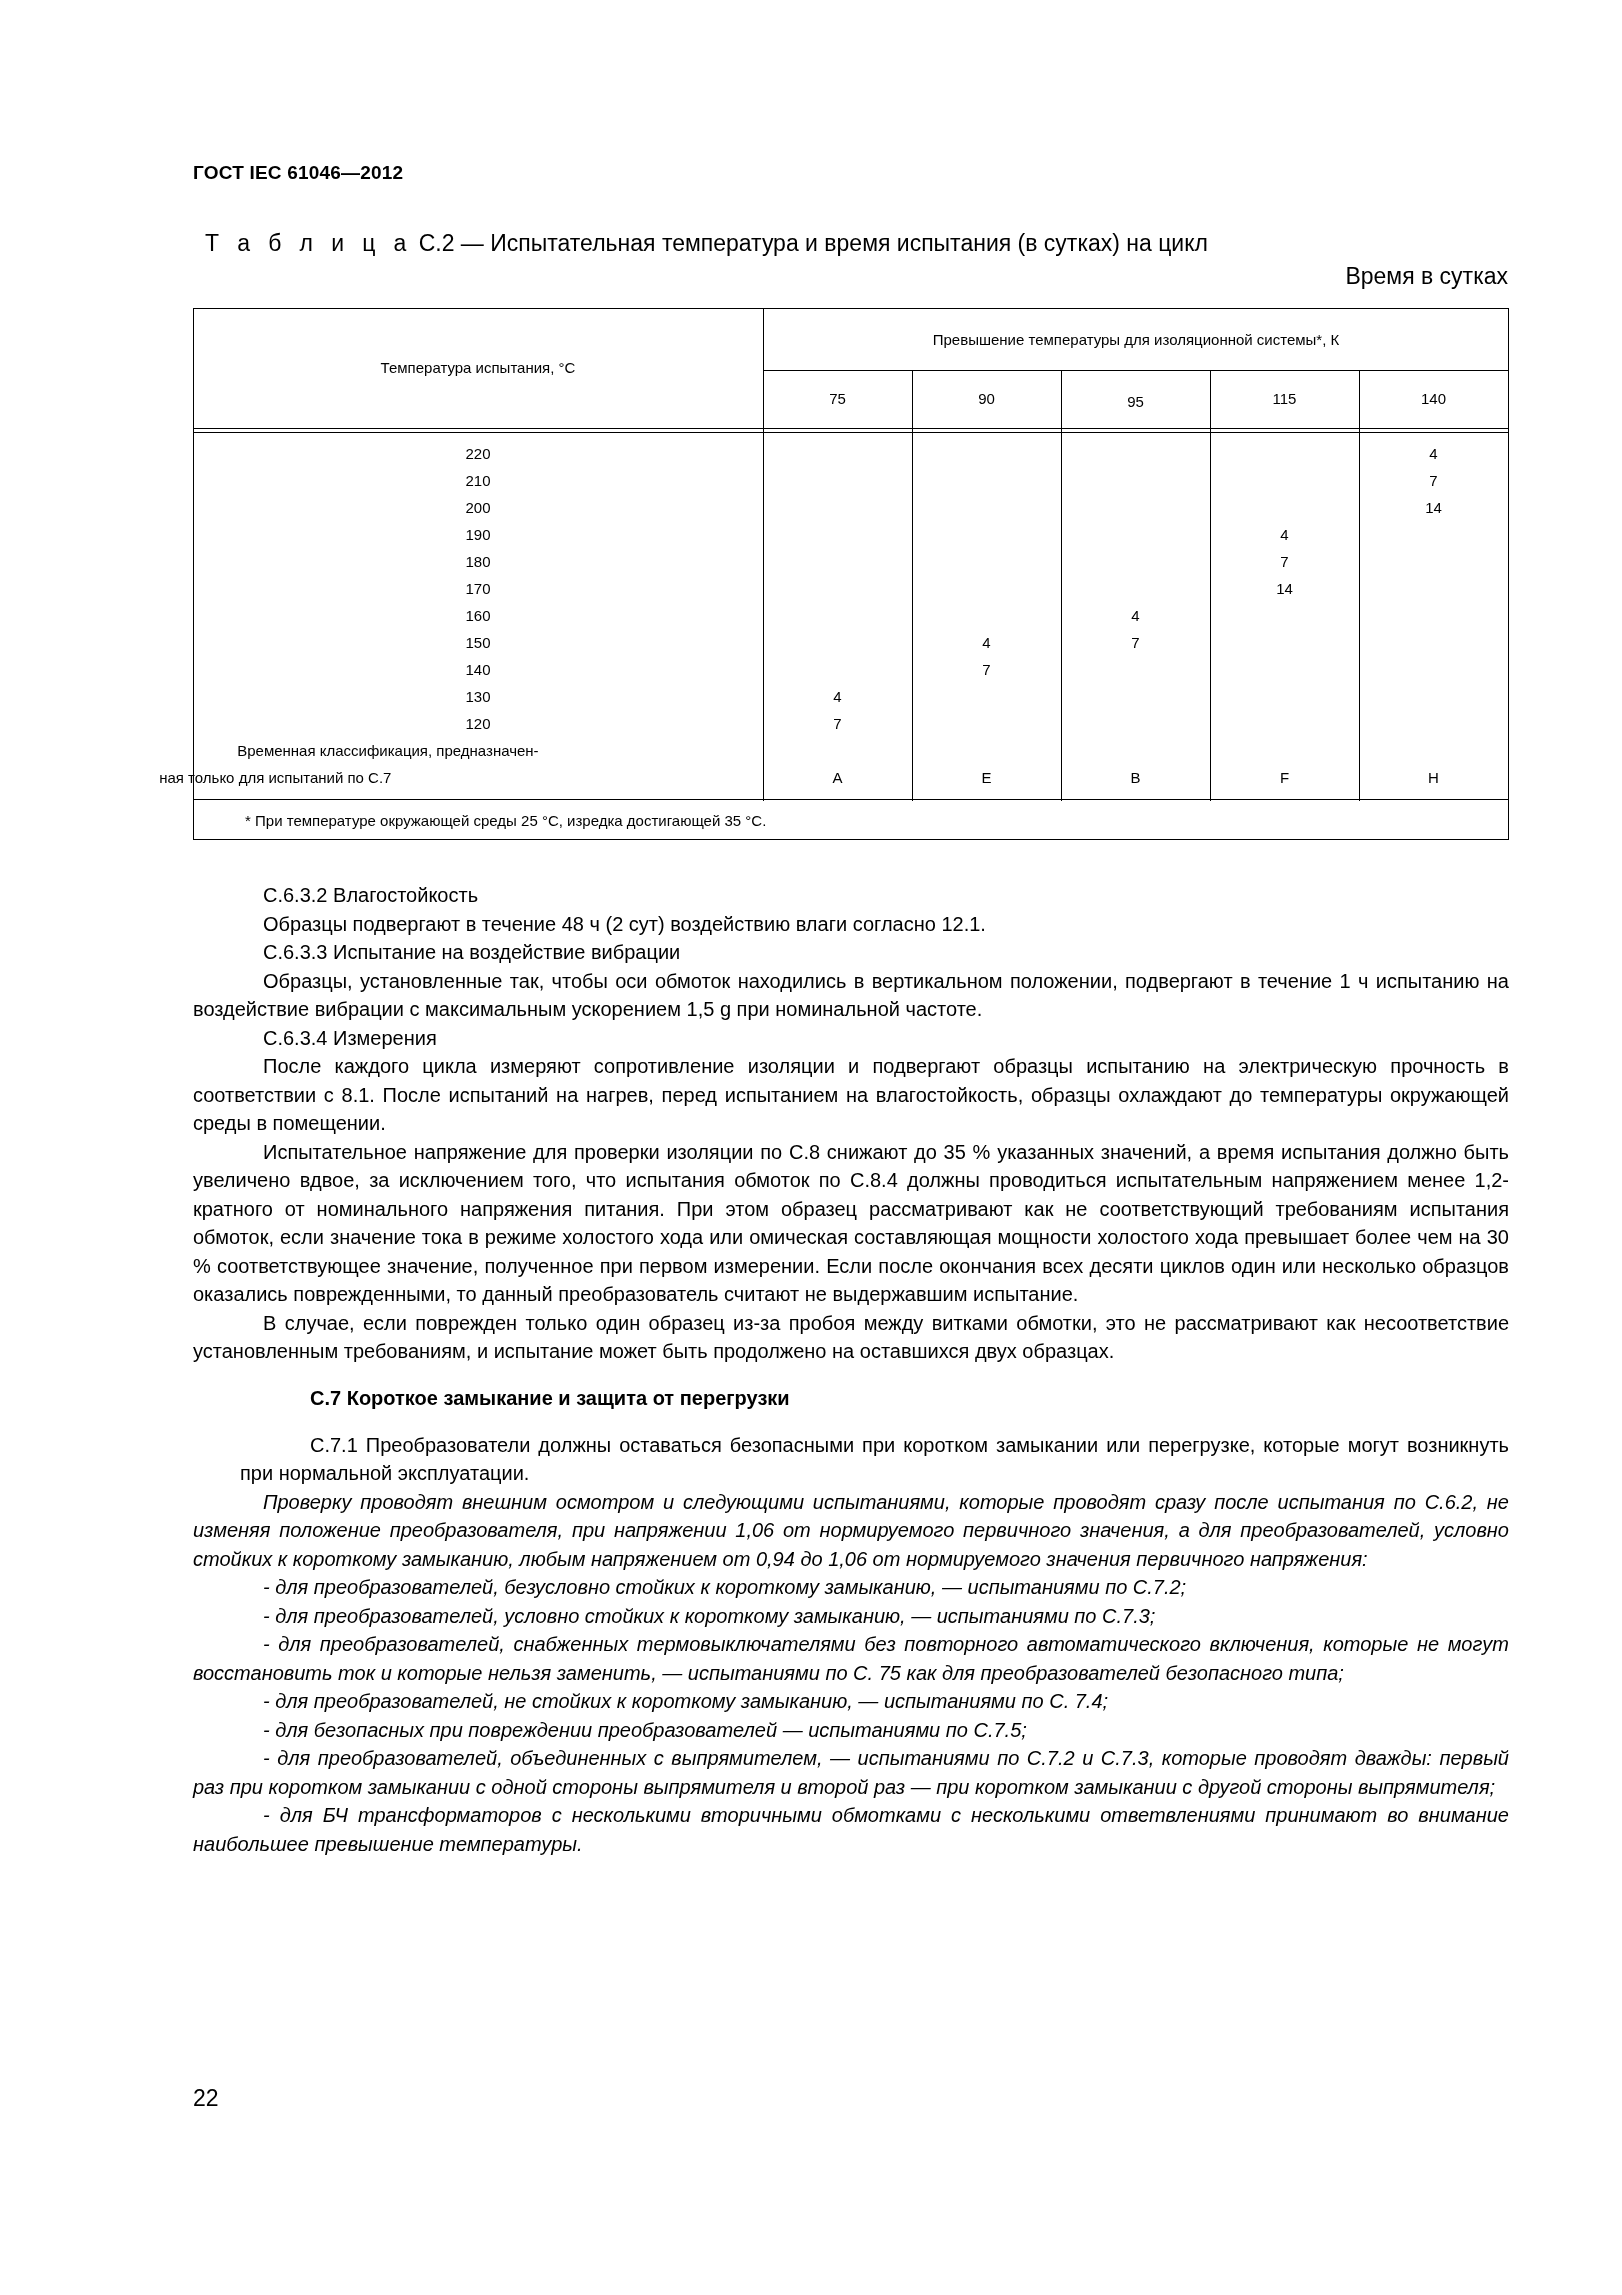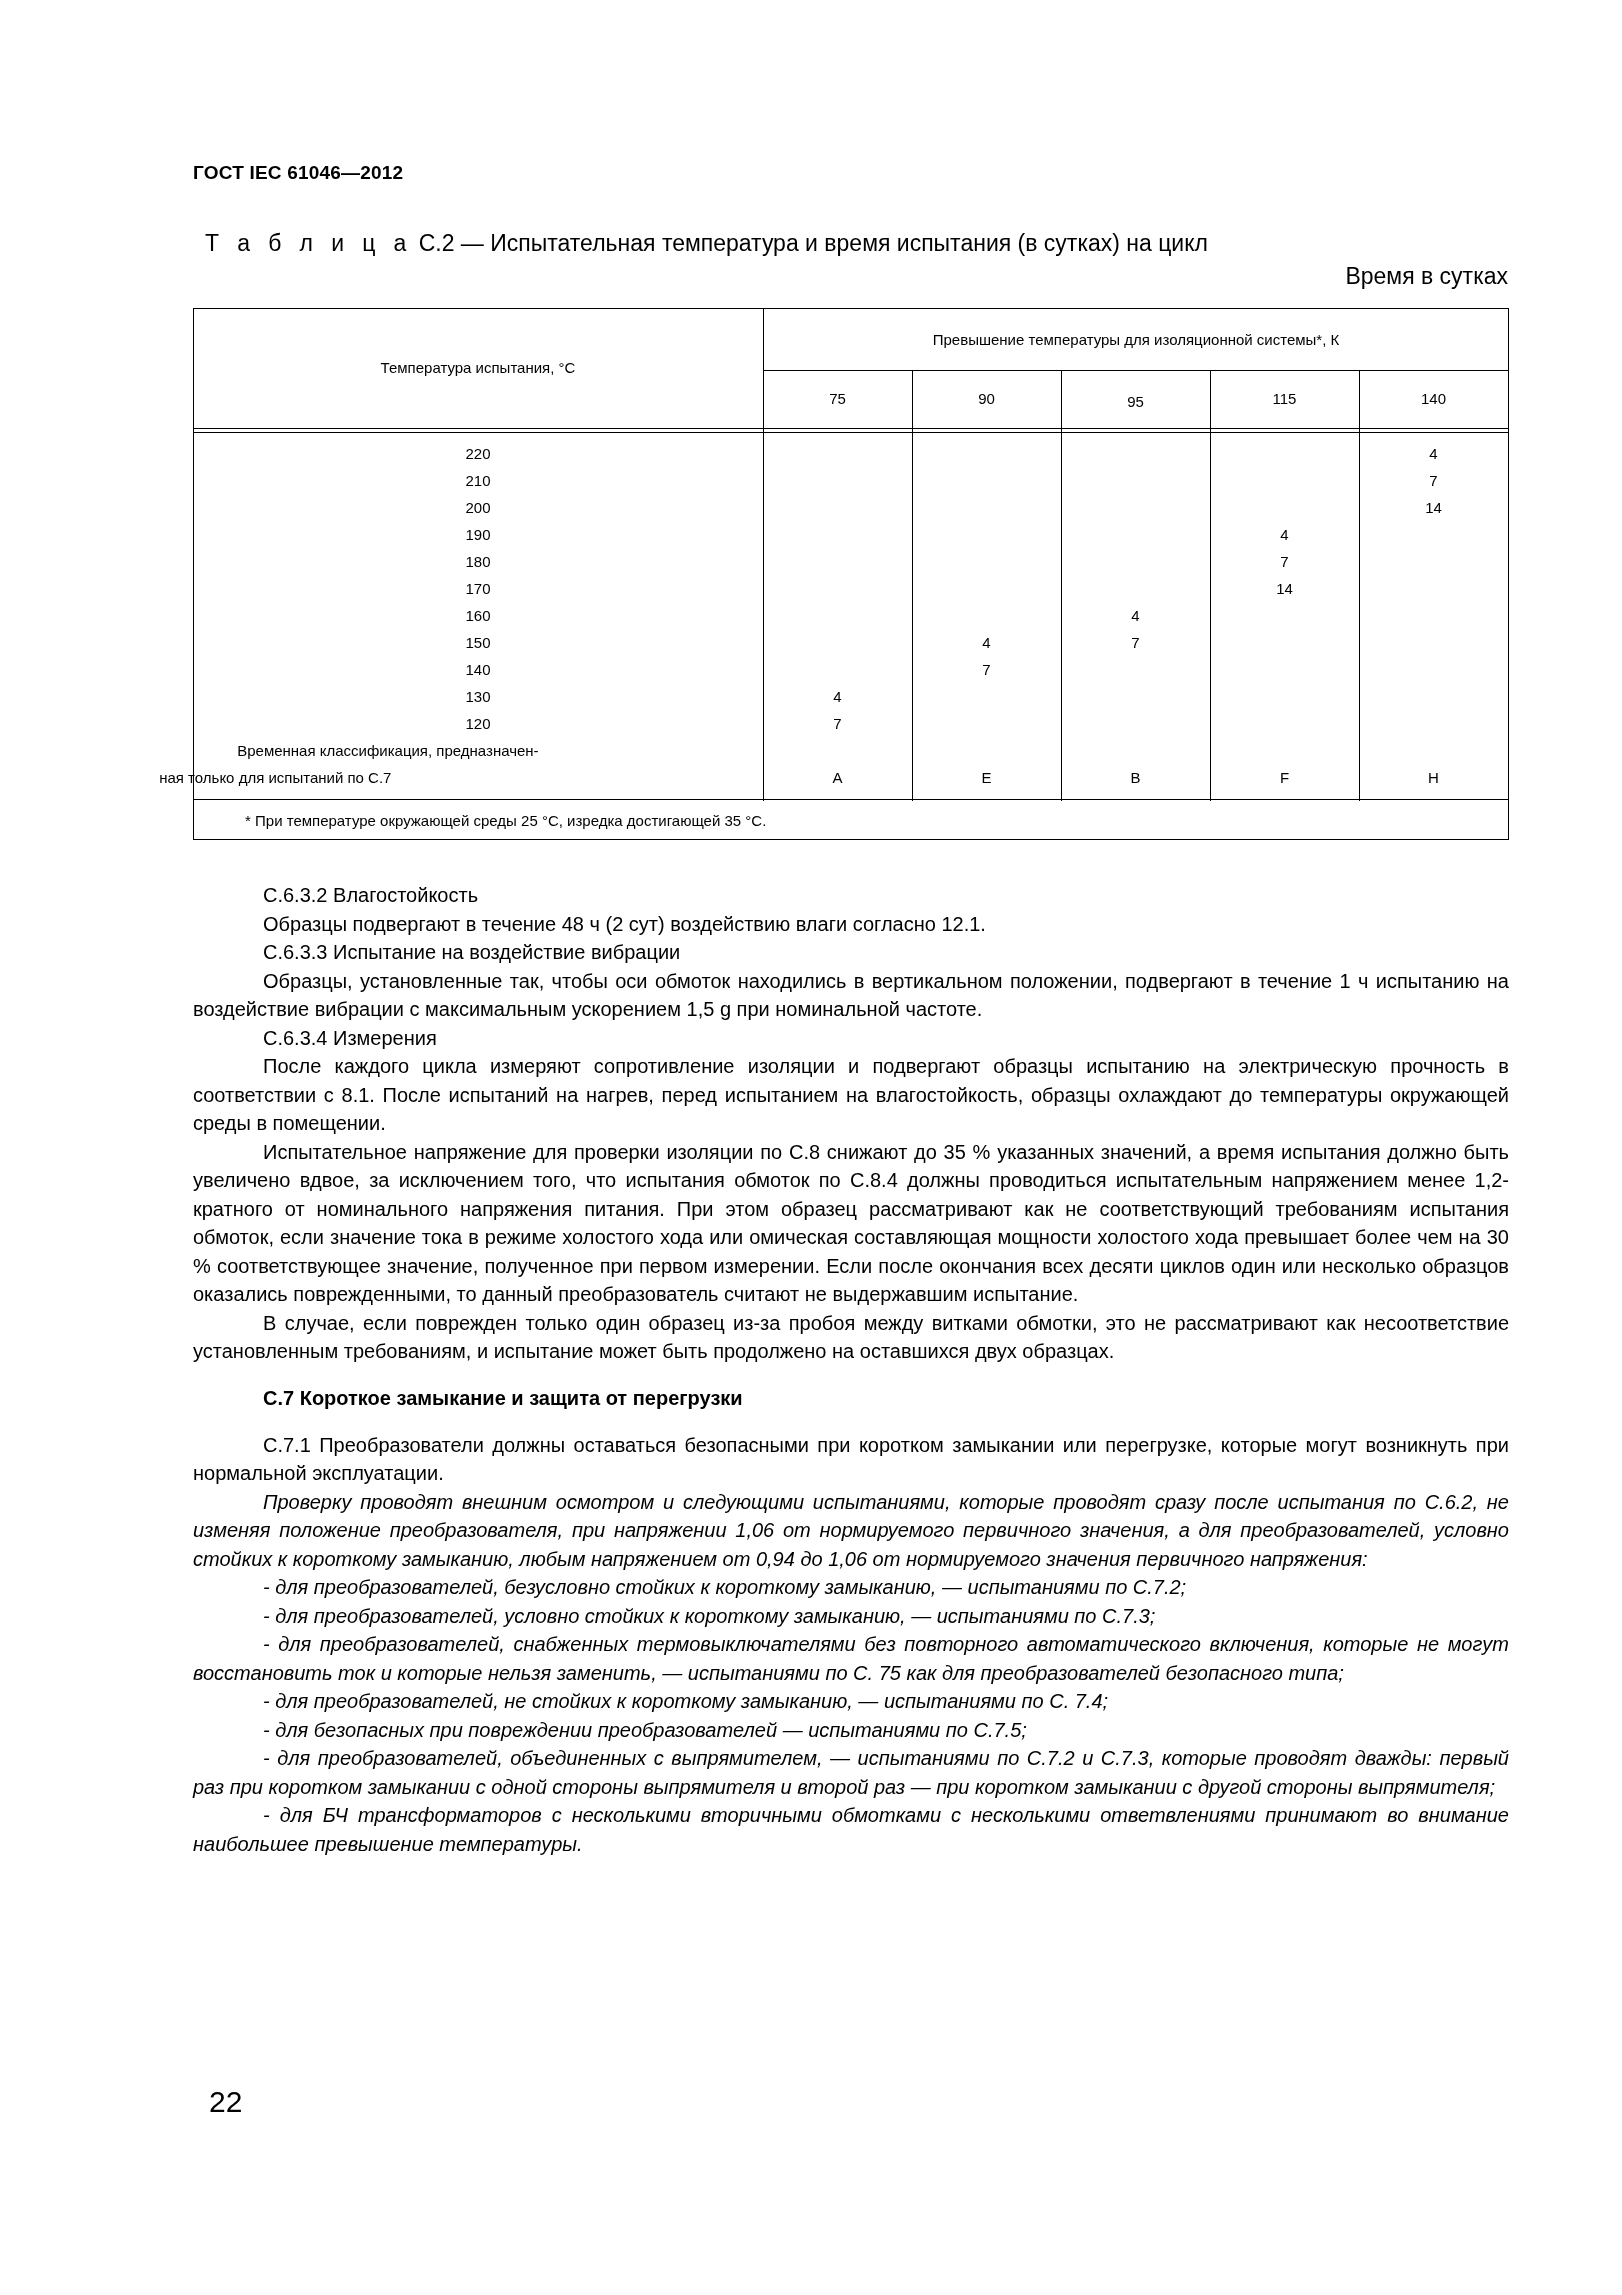--- a/index.html
+++ b/index.html
@@ -9,24 +9,24 @@
   .caption { position: absolute; left: 193px; top: 230px; font-size: 23px; }
   .caption .spaced { letter-spacing: 5.9px; margin-left: 12px; }
   .units { position: absolute; right: 115px; top: 263px; font-size: 23px; }
 
   .tbl { position: absolute; left: 193px; top: 308px; width: 1316px; height: 532px; }
   .tbl .line { position: absolute; background: #000; }
   .tbl .cell { position: absolute; font-size: 15px; text-align: center; line-height: 27px; }
 
   .body-text { position: absolute; left: 193px; width: 1316px; font-size: 20px; line-height: 28.5px; }
   .body-text p { margin: 0; text-align: justify; text-indent: 70px; }
-  .body-text p.gap { margin-top: 18.3px; }
+  .body-text p.gap { margin-top: 18.3px; margin-left: 47px; }
   .body-text p.bold { font-weight: bold; }
   .body-text p.it { font-style: italic; }
-  .page-num { position: absolute; left: 193px; top: 2085px; font-size: 30px; margin-left: 16px; }
+  .page-num { position: absolute; left: 193px; top: 2085px; font-size: 23px; }
 </style>
 </head>
 <body>
 
 <div class="page-header">ГОСТ IEC 61046—2012</div>
 
 <div class="caption"><span class="spaced">Т а б л и ц а</span><span> С.2 — Испытательная температура и время испытания (в сутках) на цикл</span></div>
 <div class="units">Время в сутках</div>
 
 <div class="tbl">

